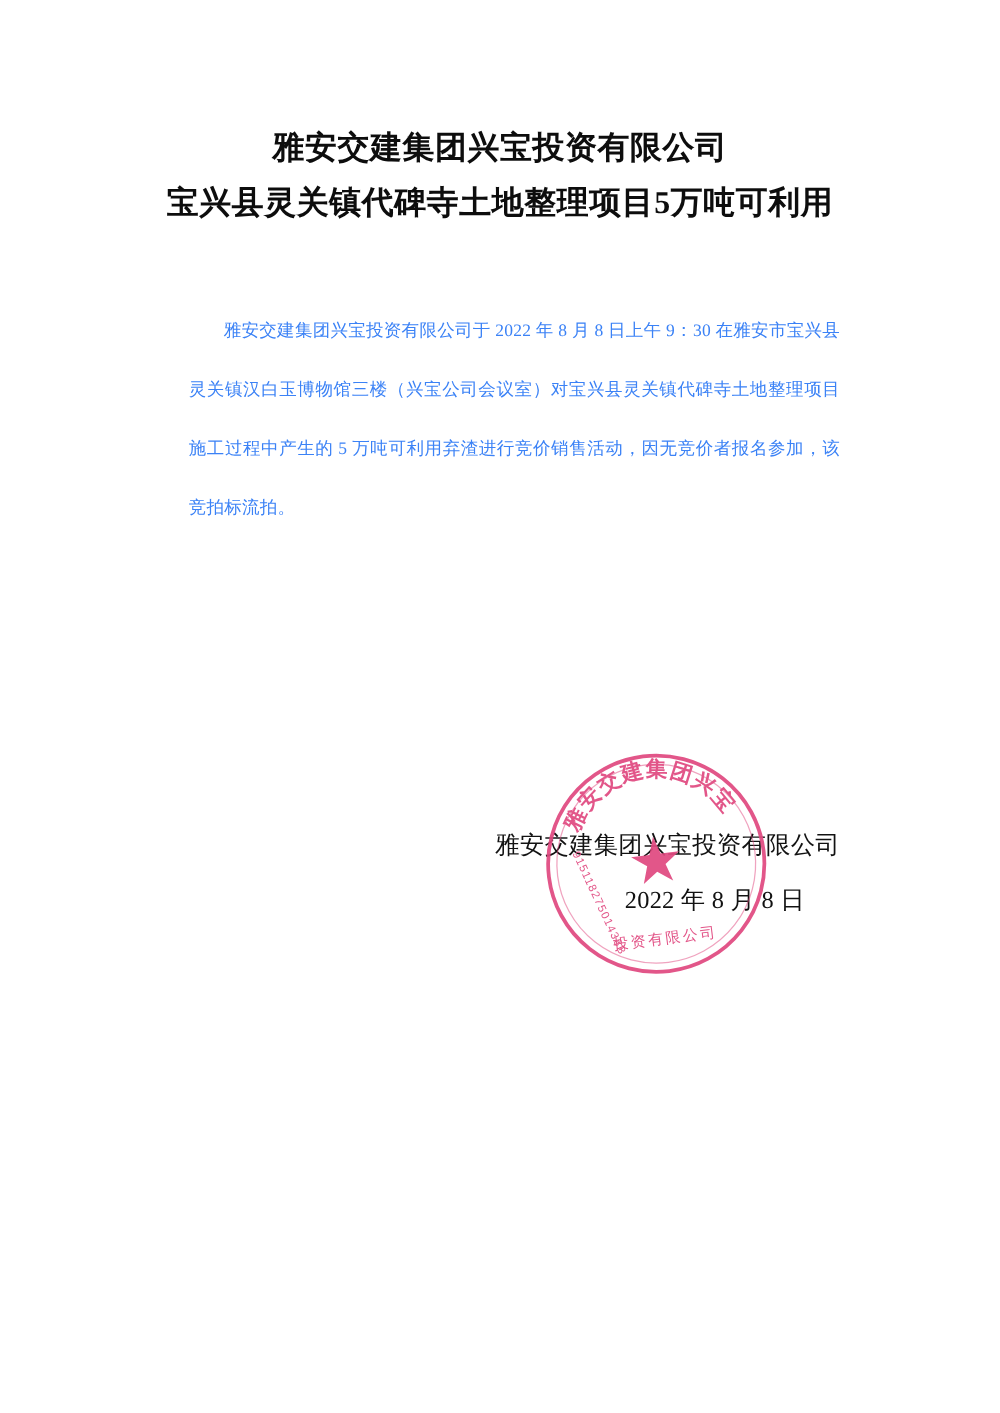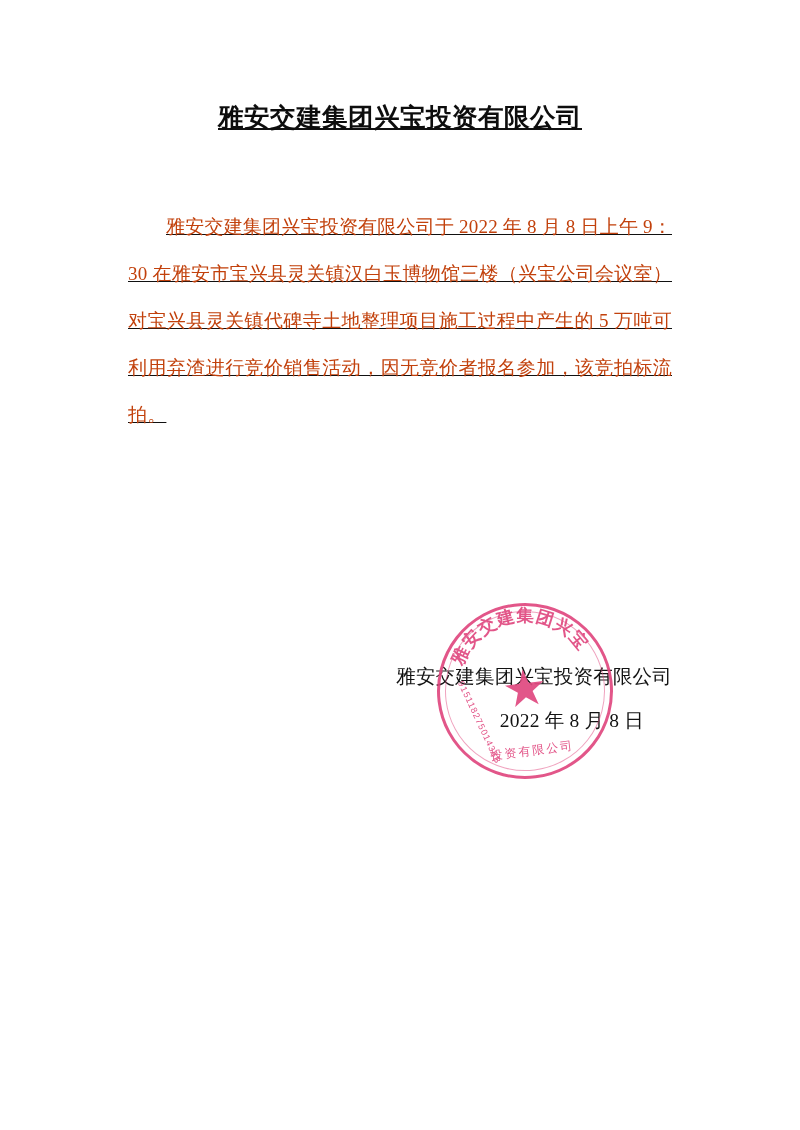--- a/index.html
+++ b/index.html
@@ -13,46 +13,46 @@
     font-family: "Liberation Serif", "DejaVu Serif", serif;
     color: #111111;
     overflow: hidden;
   }
   .page {
     position: relative;
     width: 800px;
     height: 1126px;
     box-sizing: border-box;
     padding: 0;
-    text-decoration: underline;
   }
   .title-block {
     margin: 0;
     padding-top: 96px;
     text-align: center;
   }
   .title-line {
     font-size: 25.5px;
     font-weight: bold;
     line-height: 44px;
     letter-spacing: 0.5px;
     color: #0d0d0d;
   }
   .body-block {
     margin: 0;
     padding: 44px 128px 0 128px;
   }
   .para {
-    font-size: 19px;
+    font-size: 14px;
     line-height: 47px;
     text-align: justify;
     text-justify: inter-ideograph;
     text-indent: 2em;
-    color: #c2410c;
+    color: #3b82f6;
     letter-spacing: 0.2px;
+    margin-left: 23px;
   }
   .para.second {
     margin-top: 15px;
   }
   .sign-block {
     position: absolute;
     left: 0;
     top: 655px;
     width: 800px;
     text-align: right;
@@ -142,20 +142,21 @@
     white-space: nowrap;
   }
 </style>
 </head>
 <body>
 
 <div class="page">
 
   <div class="title-block">
     <div class="title-line">雅安交建集团兴宝投资有限公司</div>
+    <div class="title-line">宝兴县灵关镇代碑寺土地整理项目5万吨可利用</div>
   </div>
 
   <div class="body-block">
     <p class="para">雅安交建集团兴宝投资有限公司于 2022 年 8 月 8 日上午 9：30 在雅安市宝兴县灵关镇汉白玉博物馆三楼（兴宝公司会议室）对宝兴县灵关镇代碑寺土地整理项目施工过程中产生的 5 万吨可利用弃渣进行竞价销售活动，因无竞价者报名参加，该竞拍标流拍。</p>
   </div>
 
   <div class="sign-block">
     <div class="sign-line">雅安交建集团兴宝投资有限公司</div>
     <div class="sign-line sign-date">2022 年 8 月 8 日</div>
   </div>

